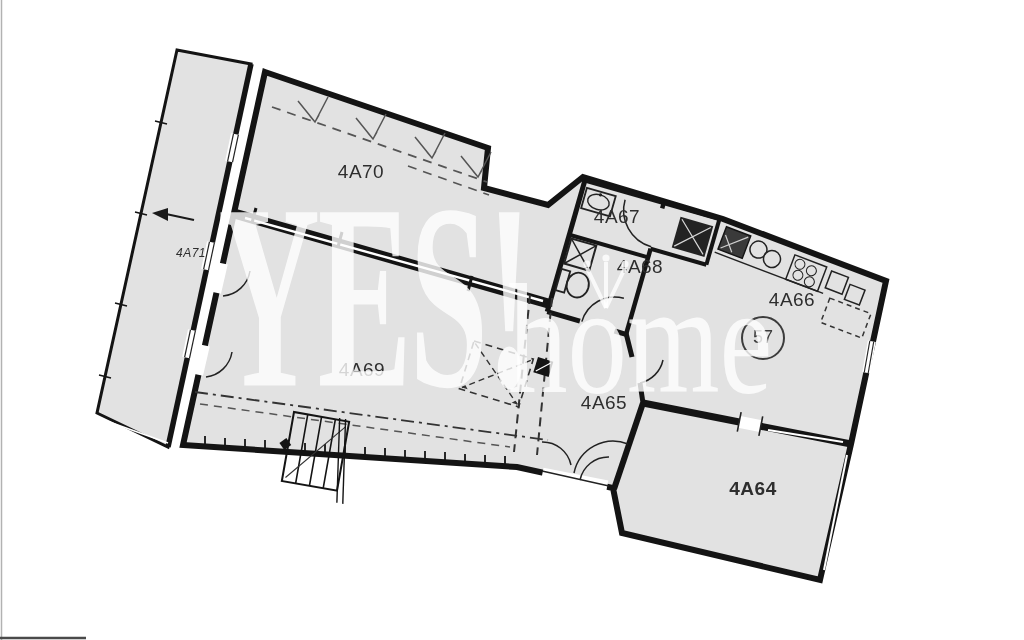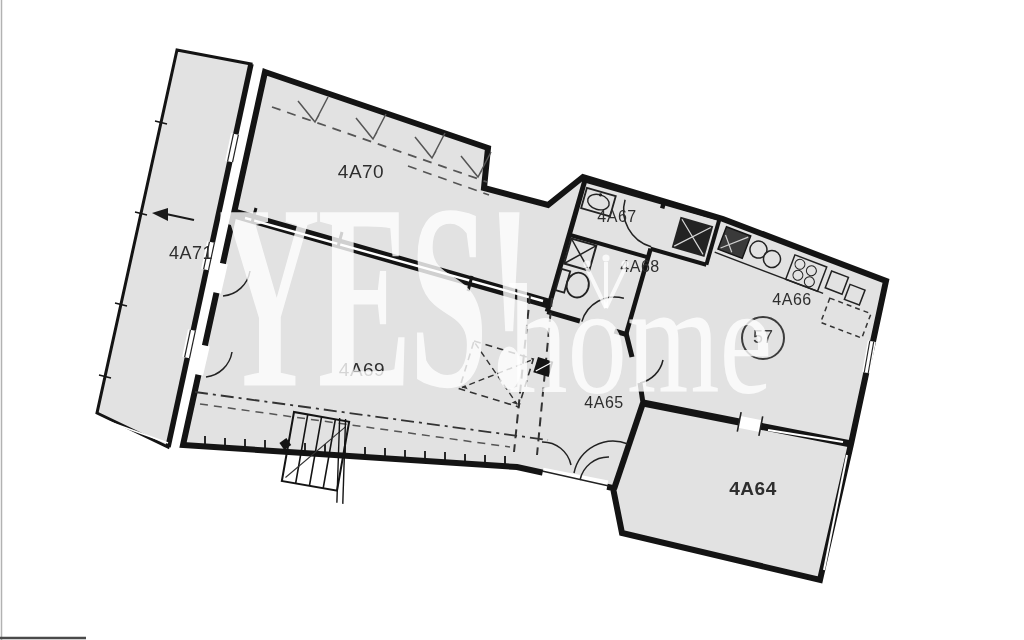--- a/index.html
+++ b/index.html
@@ -2,21 +2,21 @@
 <html><head>
 <meta charset="utf-8">
 <style>
   html,body{margin:0;padding:0;background:#fff;}
   #stage{position:relative;width:984px;height:640px;background:#fff;overflow:hidden;
          font-family:"Liberation Sans",sans-serif;}
   #plan-svg{position:absolute;left:0;top:0;z-index:1;}
   .lbl{position:absolute;transform:translate(-50%,-50%);color:#2e2e2e;z-index:5;
        letter-spacing:.5px;white-space:nowrap;font-family:"Liberation Sans",sans-serif;}
   .lbl.big{font-size:19px;}
-  .lbl.med{font-size:16px;}
+  .lbl.med{font-size:19px;}
   #unit-badge{position:absolute;left:763px;top:338px;width:40px;height:40px;margin-left:-22px;margin-top:-22px;
       border:2.5px solid #3c3c3c;border-radius:50%;color:#3c3c3c;font-size:18px;line-height:38px;
       text-align:center;z-index:5;background:transparent;}
   .wm{position:absolute;color:rgba(255,255,255,0.8);z-index:9;line-height:1;pointer-events:none;
       font-family:"Liberation Serif",serif;}
   #wm-yes{left:218px;top:164px;font-size:252px;font-weight:600;letter-spacing:-4px;
       transform:scale(0.56,1.05);transform-origin:top left;}
   #wm-home{left:508px;top:261px;font-size:170px;font-weight:400;
       transform:scale(0.70,0.92);transform-origin:top left;}
   #wm-crown{position:absolute;left:578px;top:252px;z-index:9;pointer-events:none;}
@@ -214,21 +214,21 @@
           <rect x="-33" y="-5" width="66" height="10" fill="#fff"></rect>
         </g>
     <line x1="542" y1="471" x2="609" y2="486" stroke="#222" stroke-width="1.4"></line>
     <path d="M542,442 A29,29 0 0 1 571,465" fill="none" stroke="#222" stroke-width="1.5"></path>
     <path d="M609,457 A29,29 0 0 0 580,480" fill="none" stroke="#222" stroke-width="1.5"></path>
     <path d="M628,444 A40,40 0 0 0 574,473" fill="none" stroke="#222" stroke-width="1.5"></path>
   </g>
 </svg>
 
   <div class="lbl big" style="left:361px;top:172px;">4A70</div>
-  <div class="lbl big" style="left:191px;top:253px;font-size:18px;">4A71</div>
+  <div class="lbl big" style="left:191px;top:253px;font-size:12px;font-style:italic;">4A71</div>
   <div class="lbl big" style="left:362px;top:336px;margin-top:34px;">4A69</div>
   <div class="lbl med" style="left:617px;top:217px;">4A67</div>
   <div class="lbl med" style="left:640px;top:267px;">4A68</div>
   <div class="lbl med" style="left:792px;top:300px;">4A66</div>
   <div class="lbl med" style="left:604px;top:403px;">4A65</div>
   <div class="lbl big" style="left:753px;top:489px;font-weight:bold;">4A64</div>
 
   <div id="unit-badge">57</div>
 
   <div id="wm-yes" class="wm">YES!</div>

